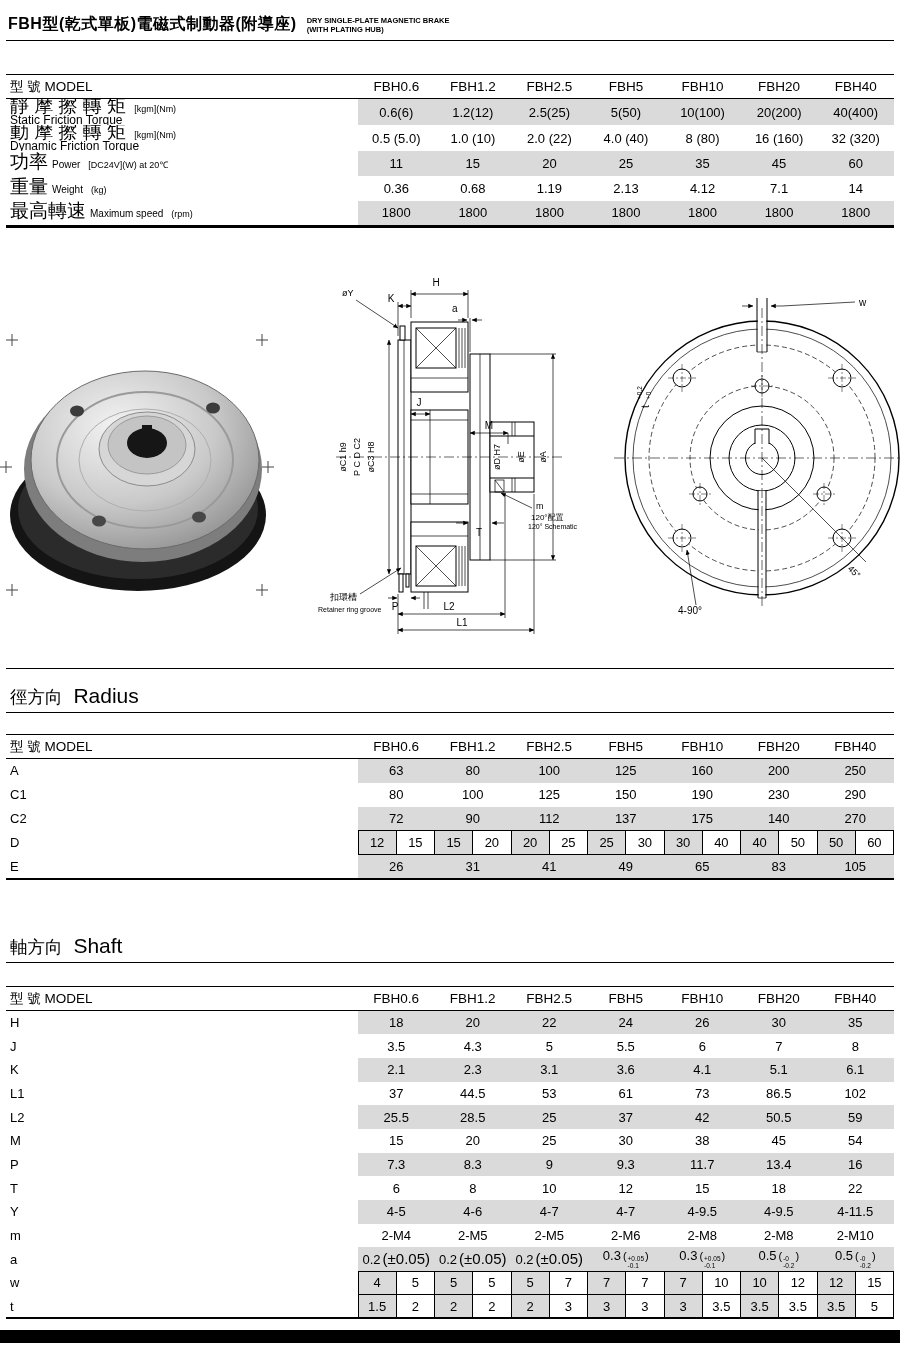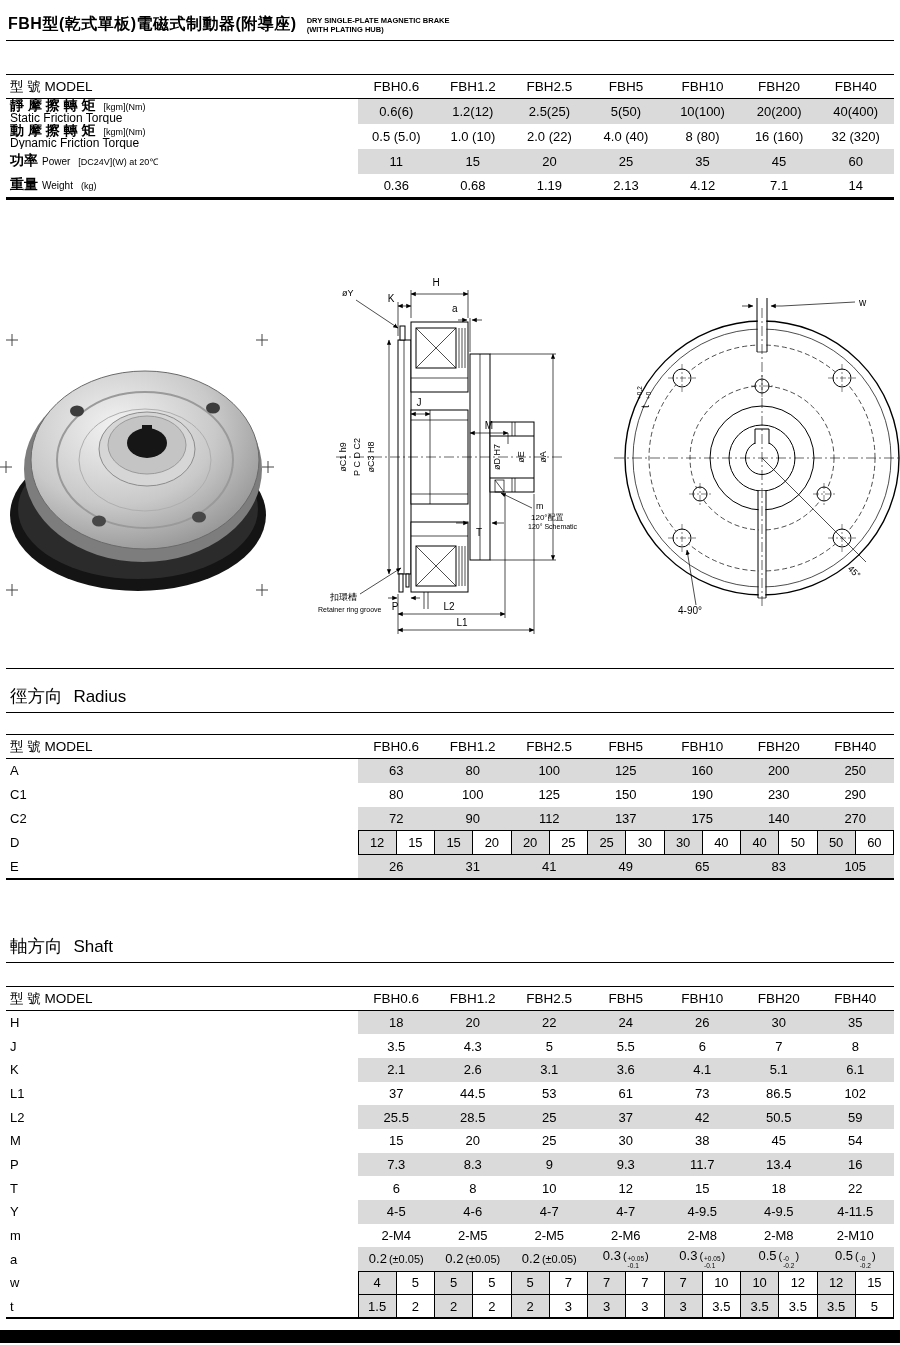--- a/index.html
+++ b/index.html
@@ -12,47 +12,47 @@
 
   .rule{position:absolute;left:6px;width:888px;border-top:1.5px solid #000;}
   #rule-header{top:30px;}
   #rule-pre-radius{top:658px;border-top-width:1px;}
   #rule-radius{top:702px;}
   #rule-shaft{top:952px;}
 
   .section-head{position:absolute;left:10px;font-size:17.5px;}
   #radius-head{top:674px;}
   #shaft-head{top:924px;}
-  .sec-en{margin-left:6px;font-size:17px;text-align:right;}
+  .sec-en{margin-left:6px;font-size:21px;text-align:right;}
 
   table.tbl{position:absolute;left:6px;width:888px;border-collapse:collapse;table-layout:fixed;}
   #spec-table{top:64px;border-bottom:3px solid #000;}
   #radius-table{top:724px;border-bottom:2.5px solid #000;}
   #shaft-table{top:976px;border-bottom:2.5px solid #000;}
   .tbl thead th{border-top:1.5px solid #000;border-bottom:1.5px solid #000;height:24px;font-weight:normal;font-size:13.5px;text-align:center;padding:0;}
   .tbl th:first-child{width:352px;}
   .tbl th.lbl-col,.tbl td.lbl-col{text-align:left;padding-left:4px;}
   .tbl tbody td{height:25px;padding:0;font-size:13px;overflow:hidden;}
   #radius-table tbody td{height:24px;}
   #shaft-table tbody td{height:23.7px;}
   td.val{text-align:center;}
   td.gray{background:#dadada;}
   td.half{border-left:1px solid #000;border-top:1px solid #000;border-bottom:1px solid #000;font-size:12.5px;}
   .tbl tr td.half:last-child{border-right:1px solid #000;}
 
   .lab-l1{line-height:13px;white-space:nowrap;}
-  .lab-cn{font-size:14px;font-weight:bold;}
+  .lab-cn{font-size:19px;}
   .lab-en-inline{font-size:10px;margin-left:4px;}
   .lab-unit{font-size:9px;margin-left:8px;}
   .lab-l2{font-size:12px;line-height:9px;}
   td.lbl-col{font-size:13.5px;}
 
   td.tolcell{font-size:11px;}
   .tol-main{margin-right:2px;}
-  .tol-simple{font-size:11px;}
+  .tol-simple{font-size:15px;}
   .tol-paren{font-size:11px;}
   .tol-stack{display:inline-flex;flex-direction:column;font-size:6.5px;line-height:6.5px;vertical-align:-1px;margin:0 1px;text-align:left;}
 
   #drawings{position:absolute;top:252px;left:0;}
   svg .ln{stroke:#000;stroke-width:1;fill:none;}
   svg .ln2{stroke:#000;stroke-width:1.4;fill:none;}
   svg .dim{stroke:#000;stroke-width:.7;fill:none;}
   svg .cl{stroke:#000;stroke-width:.6;stroke-dasharray:10 3 2 3;fill:none;}
   svg .clh{stroke:#000;stroke-width:.5;stroke-dasharray:6 2 2 2;fill:none;}
   svg .dash{stroke:#000;stroke-width:.7;stroke-dasharray:5 3;fill:none;}
@@ -136,20 +136,32 @@
           <td class="lbl-col">
             <div class="lab-l1"><span class="lab-cn">重量</span><span class="lab-en-inline">Weight</span><span class="lab-unit">(kg)</span></div>
           </td>
           <td class="val" colspan="2">0.36</td>
           <td class="val" colspan="2">0.68</td>
           <td class="val" colspan="2">1.19</td>
           <td class="val" colspan="2">2.13</td>
           <td class="val" colspan="2">4.12</td>
           <td class="val" colspan="2">7.1</td>
           <td class="val" colspan="2">14</td>
+        </tr>
+        <tr>
+          <td class="lbl-col">
+            <div class="lab-l1"><span class="lab-cn">最高轉速</span><span class="lab-en-inline">Maximum speed</span><span class="lab-unit">(rpm)</span></div>
+          </td>
+          <td class="val gray" colspan="2">1800</td>
+          <td class="val gray" colspan="2">1800</td>
+          <td class="val gray" colspan="2">1800</td>
+          <td class="val gray" colspan="2">1800</td>
+          <td class="val gray" colspan="2">1800</td>
+          <td class="val gray" colspan="2">1800</td>
+          <td class="val gray" colspan="2">1800</td>
         </tr>
       </tbody>
   </table>
 
   <svg id="drawings" width="900" height="410" viewBox="0 0 900 410">
     <defs>
       <marker id="arr" viewBox="0 0 10 10" refX="8.5" refY="5" markerWidth="8" markerHeight="8" orient="auto-start-reverse">
         <path d="M0,1.2 L9,5 L0,8.8 z" fill="#000"></path>
       </marker>
       <radialGradient id="gFace" cx="38%" cy="32%" r="78%">
@@ -460,21 +472,21 @@
           <td class="val" colspan="2">4.3</td>
           <td class="val" colspan="2">5</td>
           <td class="val" colspan="2">5.5</td>
           <td class="val" colspan="2">6</td>
           <td class="val" colspan="2">7</td>
           <td class="val" colspan="2">8</td>
         </tr>
         <tr>
           <td class="lbl-col">K</td>
           <td class="val gray" colspan="2">2.1</td>
-          <td class="val gray" colspan="2">2.6</td>
+          <td class="val gray" colspan="2">2.3</td>
           <td class="val gray" colspan="2">3.1</td>
           <td class="val gray" colspan="2">3.6</td>
           <td class="val gray" colspan="2">4.1</td>
           <td class="val gray" colspan="2">5.1</td>
           <td class="val gray" colspan="2">6.1</td>
         </tr>
         <tr>
           <td class="lbl-col">L1</td>
           <td class="val" colspan="2">37</td>
           <td class="val" colspan="2">44.5</td>

